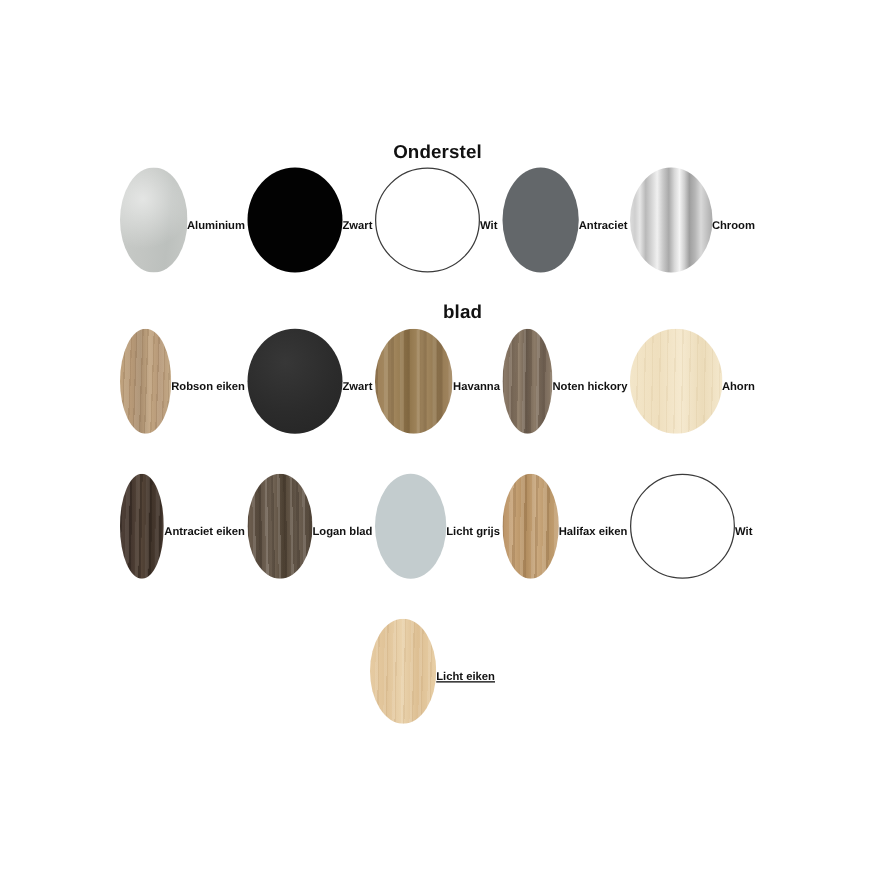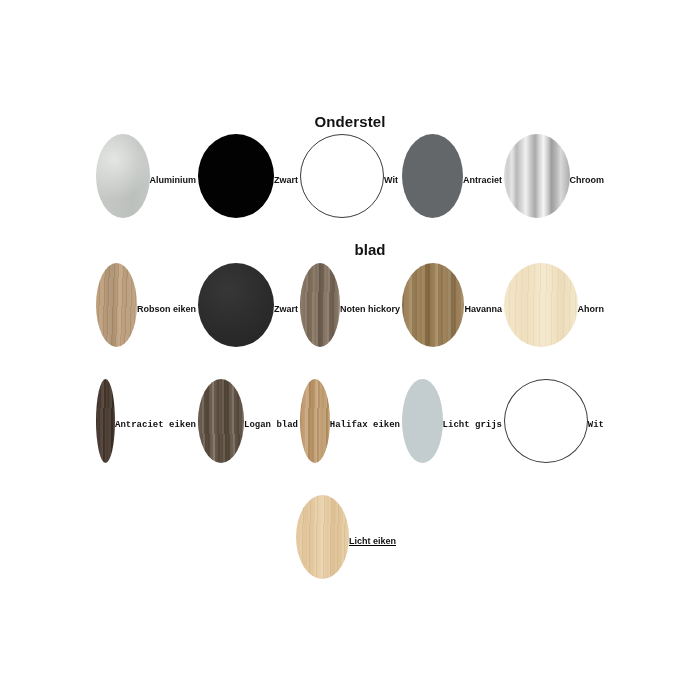--- a/index.html
+++ b/index.html
@@ -38,21 +38,21 @@
   
   .row {
     position: absolute;
     left: 96px;
     width: 508px;
     display: flex;
     flex-direction: row;
   }
   .row-onderstel { top: 134px; }
   .row-blad-1    { top: 263px; }
-  .row-blad-2    { top: 379px; font-family: Liberation Mono, monospace; }
+  .row-blad-2    { top: 379px; }
   .row-blad-3    { top: 495px; text-decoration: underline; }
 
   .swatch {
     width: 100px;
     margin-right: 2px;
     display: flex;
     align-items: center;
   }
   .swatch:last-child { margin-right: 0; }
 
@@ -232,59 +232,59 @@
       <div class="disc m-robson"></div>
       <div class="swatch-label">Robson eiken</div>
     </div>
 
     <div class="swatch">
       <div class="disc m-zwart-blad"></div>
       <div class="swatch-label">Zwart</div>
     </div>
 
     <div class="swatch">
+      <div class="disc m-havanna"></div>
+      <div class="swatch-label">Havanna</div>
+    </div>
+
+    <div class="swatch">
       <div class="disc m-noten"></div>
       <div class="swatch-label">Noten hickory</div>
     </div>
 
     <div class="swatch">
-      <div class="disc m-havanna"></div>
-      <div class="swatch-label">Havanna</div>
-    </div>
-
-    <div class="swatch">
       <div class="disc m-ahorn"></div>
       <div class="swatch-label">Ahorn</div>
     </div>
 
   </div>
 
   <div class="row row-blad-2">
 
     <div class="swatch">
       <div class="disc m-antraciet-eiken"></div>
       <div class="swatch-label">Antraciet eiken</div>
     </div>
 
     <div class="swatch">
       <div class="disc m-logan-eiken"></div>
       <div class="swatch-label">Logan blad</div>
     </div>
 
     <div class="swatch">
+      <div class="disc m-licht-grijs"></div>
+      <div class="swatch-label">Licht grijs</div>
+    </div>
+
+    <div class="swatch">
       <div class="disc m-halifax"></div>
       <div class="swatch-label">Halifax eiken</div>
     </div>
 
     <div class="swatch">
-      <div class="disc m-licht-grijs"></div>
-      <div class="swatch-label">Licht grijs</div>
-    </div>
-
-    <div class="swatch">
       <div class="disc outlined"></div>
       <div class="swatch-label">Wit</div>
     </div>
 
   </div>
 
   <div class="row row-blad-3">
 
     <div class="swatch">
       <div class="disc m-licht-eiken"></div>

